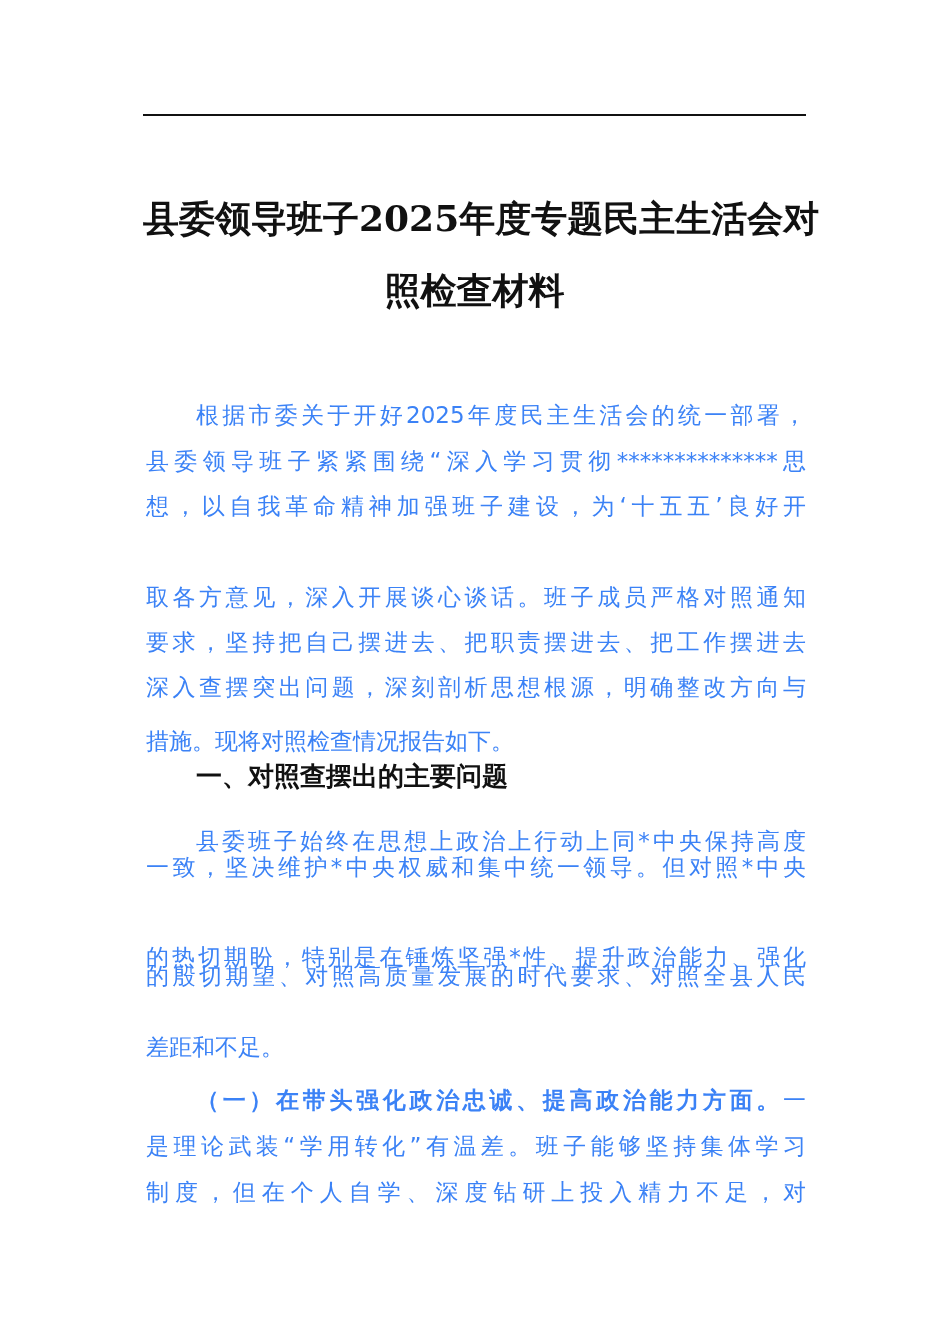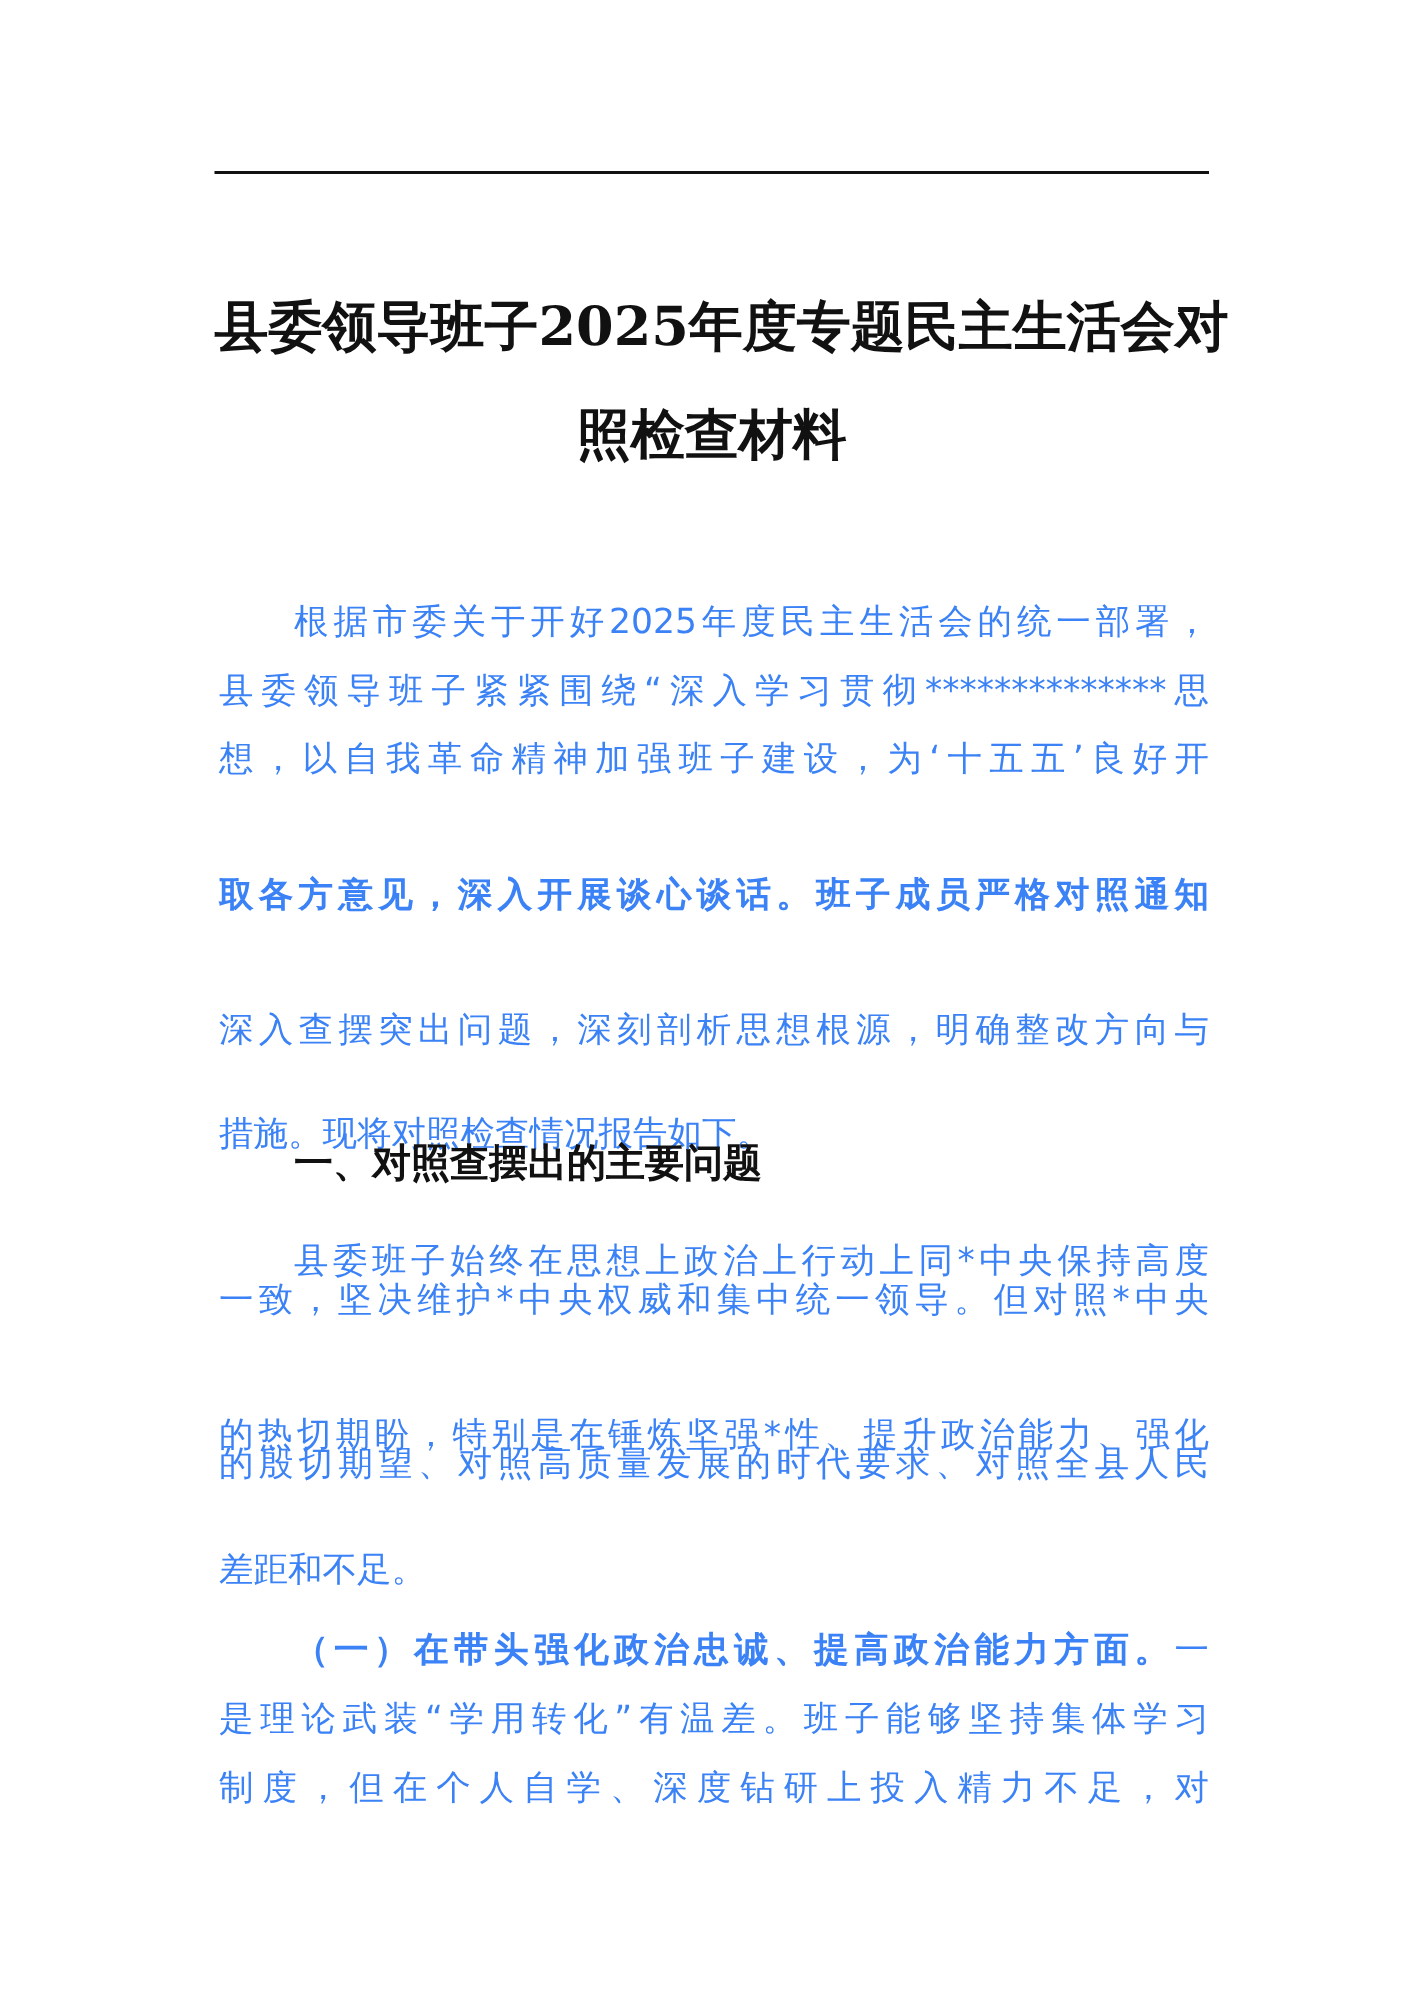--- a/index.html
+++ b/index.html
@@ -83,23 +83,24 @@
 <div class="page">
 
   <div class="header-rule"></div>
 
   <div class="title title-line-1">县委领导班子2025年度专题民主生活会对</div>
   <div class="title title-line-2">照检查材料</div>
 
   <div class="line indent" style="top:400px;">根据市委关于开好2025年度民主生活会的统一部署，</div>
   <div class="line" style="top:446px;">县委领导班子紧紧围绕“深入学习贯彻**************思</div>
   <div class="line" style="top:491px;">想，以自我革命精神加强班子建设，为‘十五五’良好开</div>
-  <div class="line" style="top:582px;font-weight:bold;">取各方意见，深入开展谈心谈话。班子成员严格对照通知</div>
+  <div class="line" style="top:582px;">取各方意见，深入开展谈心谈话。班子成员严格对照通知</div>
+  <div class="line" style="top:627px;">要求，坚持把自己摆进去、把职责摆进去、把工作摆进去</div>
   <div class="line" style="top:672px;">深入查摆突出问题，深刻剖析思想根源，明确整改方向与</div>
-  <div class="line last" style="top:741px;">措施。现将对照检查情况报告如下。</div>
+  <div class="line last" style="top:726px;">措施。现将对照检查情况报告如下。</div>
 
   <div class="heading" style="top:761px;">一、对照查摆出的主要问题</div>
 
   <div class="line indent" style="top:826px;">县委班子始终在思想上政治上行动上同*中央保持高度</div>
   <div class="line" style="top:852px;">一致，坚决维护*中央权威和集中统一领导。但对照*中央</div>
   <div class="line" style="top:933px;margin-top:28px;">的殷切期望、对照高质量发展的时代要求、对照全县人民</div>
   <div class="line" style="top:942px;">的热切期盼，特别是在锤炼坚强*性、提升政治能力、强化</div>
   <div class="line last" style="top:1032px;">差距和不足。</div>
 
   <div class="line indent" style="top:1085px;"><span class="bold-lead">（一）在带头强化政治忠诚、提高政治能力方面。</span><span>一</span></div>

